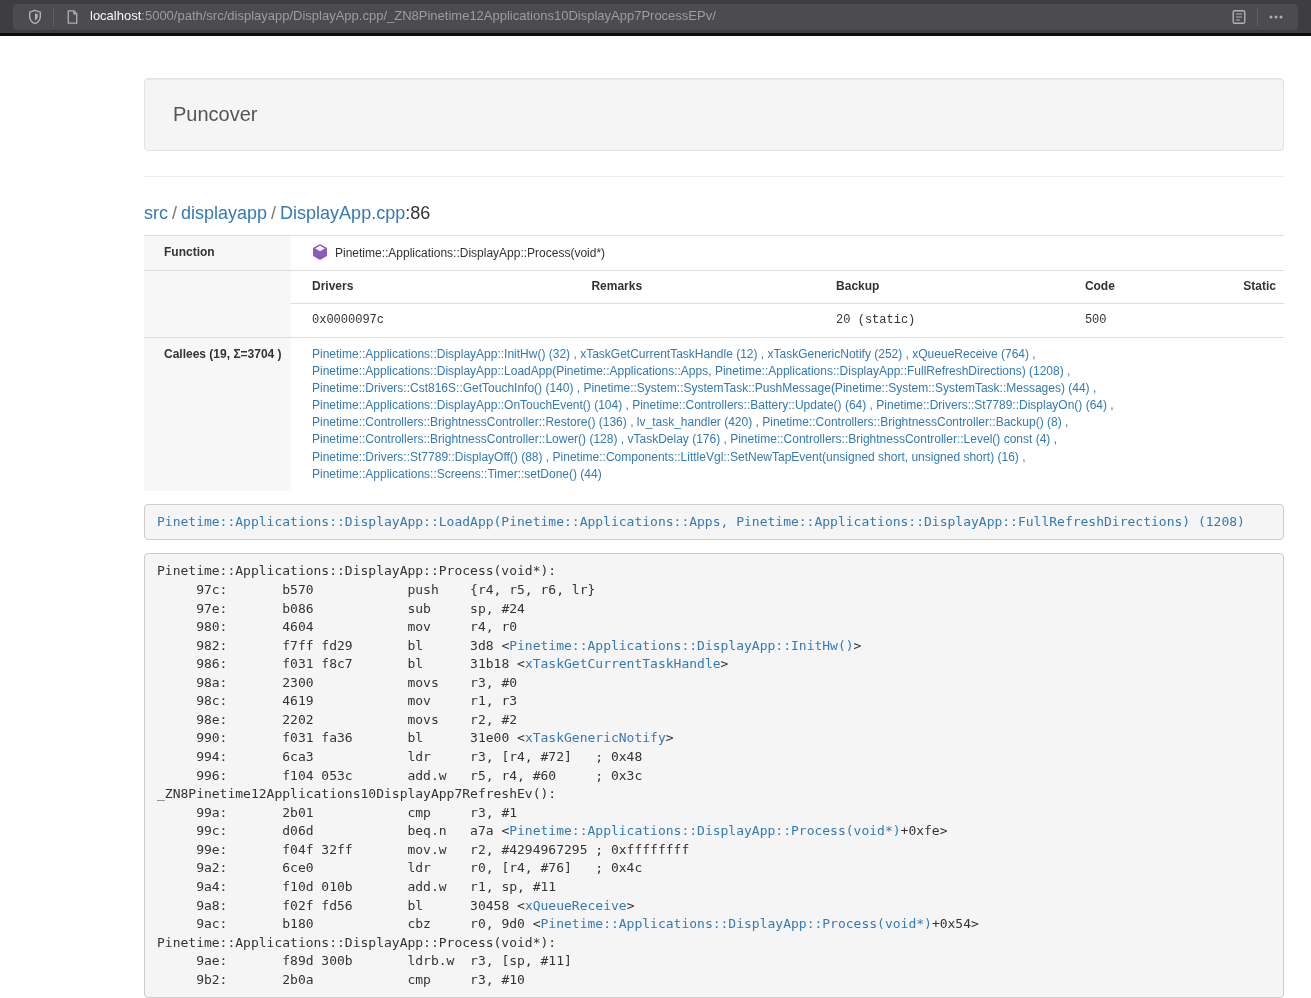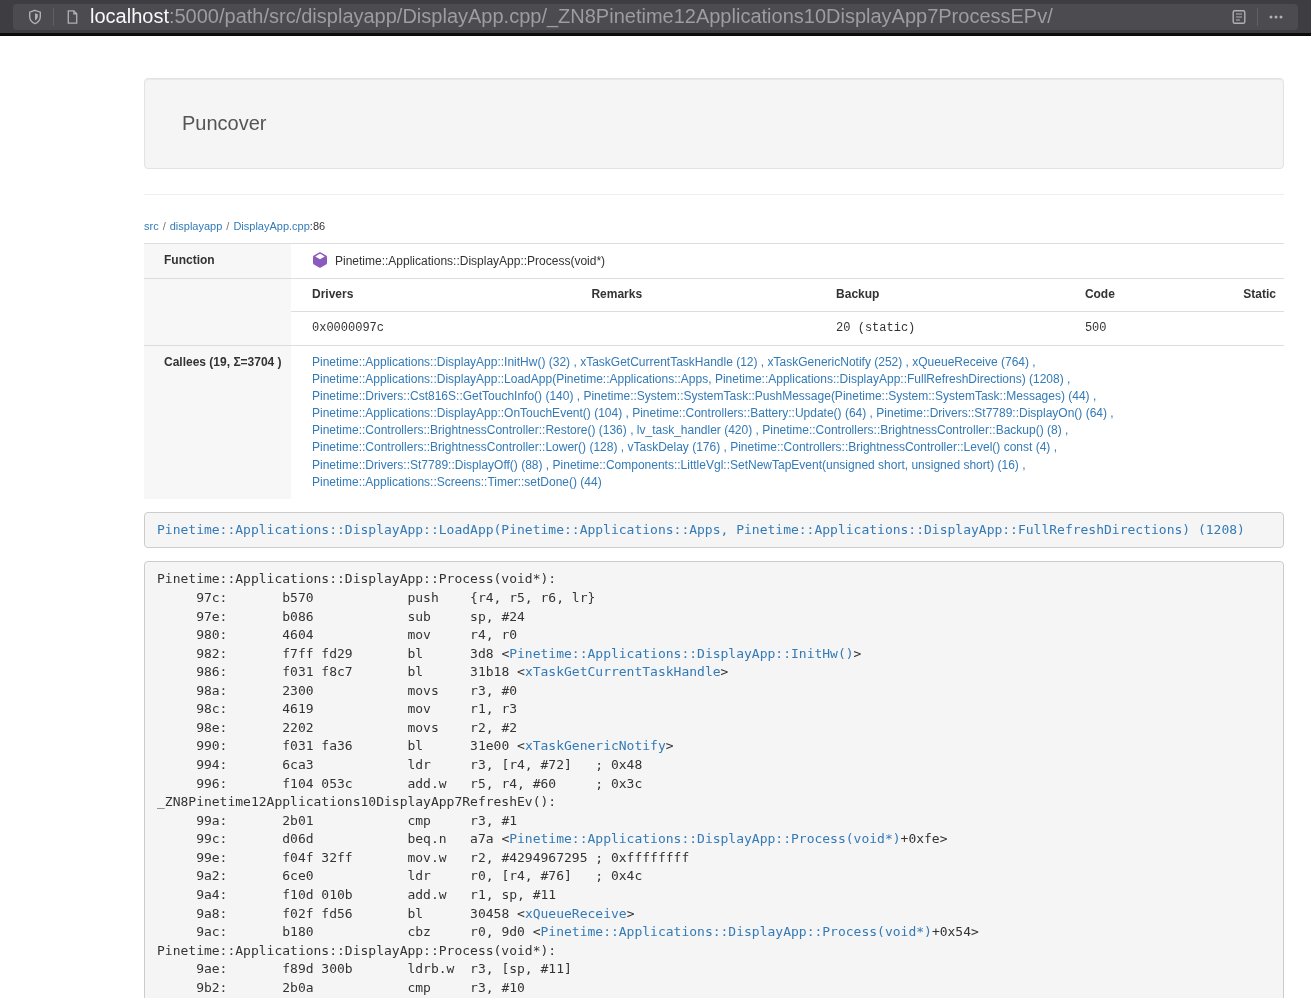--- a/index.html
+++ b/index.html
@@ -6,29 +6,29 @@
   body{
     width:1311px;height:998px;overflow:hidden;background:#fff;
     font-family:"Liberation Sans",sans-serif;font-size:14px;line-height:1.42857;color:#333;
   }
   
   .toolbar{height:33px;background:#3e3e42;display:flex;align-items:center;padding:0 13px;box-sizing:border-box;}
   .urlbar{flex:1;height:26px;background:#4b4b50;border-radius:4px;display:flex;align-items:center;padding:0 10px;box-sizing:border-box;}
   .chrome-icon{display:inline-flex;align-items:center;justify-content:center;width:24px;height:24px;flex:0 0 auto;cursor:pointer;}
   .chrome-icon svg{display:block;}
   .vsep{width:1px;height:18px;background:#5f5f64;margin:0 6px;flex:0 0 auto;}
-  .url-text{margin-left:6px;font-size:20px;color:#9d9da0;white-space:nowrap;overflow:hidden;flex:1;cursor:text;}
+  .url-text{margin-left:6px;font-size:13px;color:#9d9da0;white-space:nowrap;overflow:hidden;flex:1;cursor:text;}
   .url-text .host{color:#f9f9fa;}
   .dark-strip{height:3px;background:#0c0c0d;}
   
   .container{margin-left:144px;width:1140px;padding-top:42px;box-sizing:border-box;}
   .well{background:#f5f5f5;border:1px solid #e3e3e3;border-radius:4px;padding:13px 20px;box-shadow:inset 0 1px 1px rgba(0,0,0,.05);box-sizing:border-box;}
-  .well .title{font-size:20px;font-weight:400;color:#555;margin:17px;}
+  .well .title{font-size:20px;font-weight:400;color:#555;margin:8px;}
   hr{border:0;border-top:1px solid #eee;margin:25px 0 0 0;}
-  .breadcrumb{margin-top:24px;font-size:11px;}
+  .breadcrumb{margin-top:24px;font-size:18px;}
   a{color:#337ab7;text-decoration:none;}
   .bc-sep{color:#777;padding:0 4px;}
   .bc-suffix{color:#333;}
   
   table.fn{width:100%;border-collapse:collapse;margin-top:9px;font-size:12px;}
   table.fn>tbody>tr>th, table.fn>tbody>tr>td{border-top:1px solid #ddd;text-align:left;vertical-align:top;}
   th.rowlabel{width:147px;background:#f7f7f7;padding:8px 8px 8px 20px;font-weight:700;color:#333;box-sizing:border-box;}
   td.rowval{padding:8px 8px 8px 21px;}
   td.nestwrap{padding:0;}
   table.inner{width:100%;border-collapse:collapse;}

